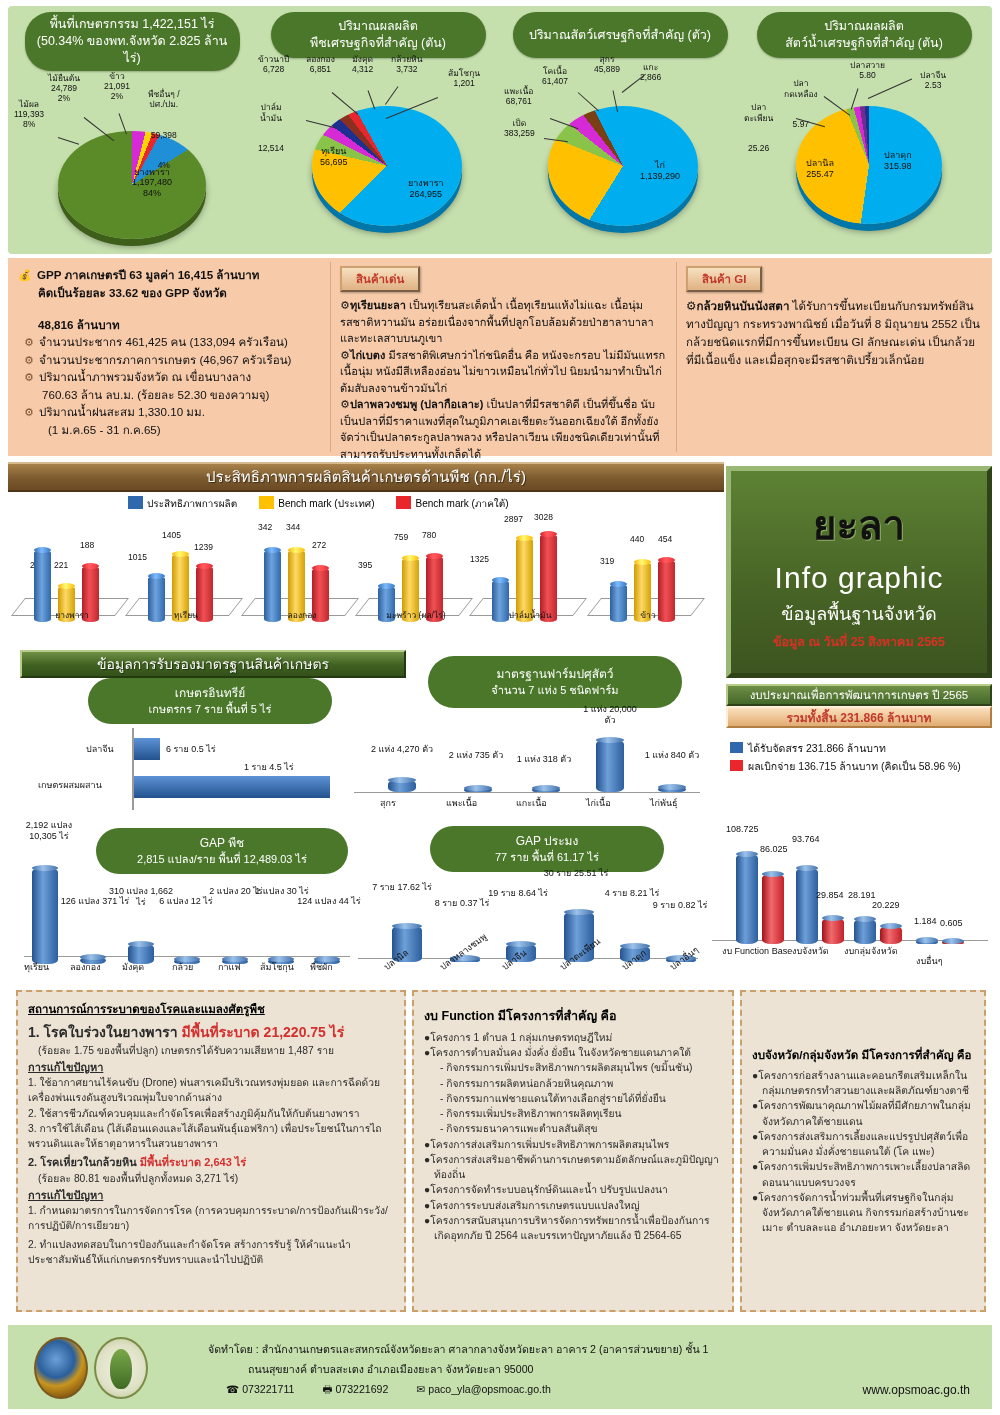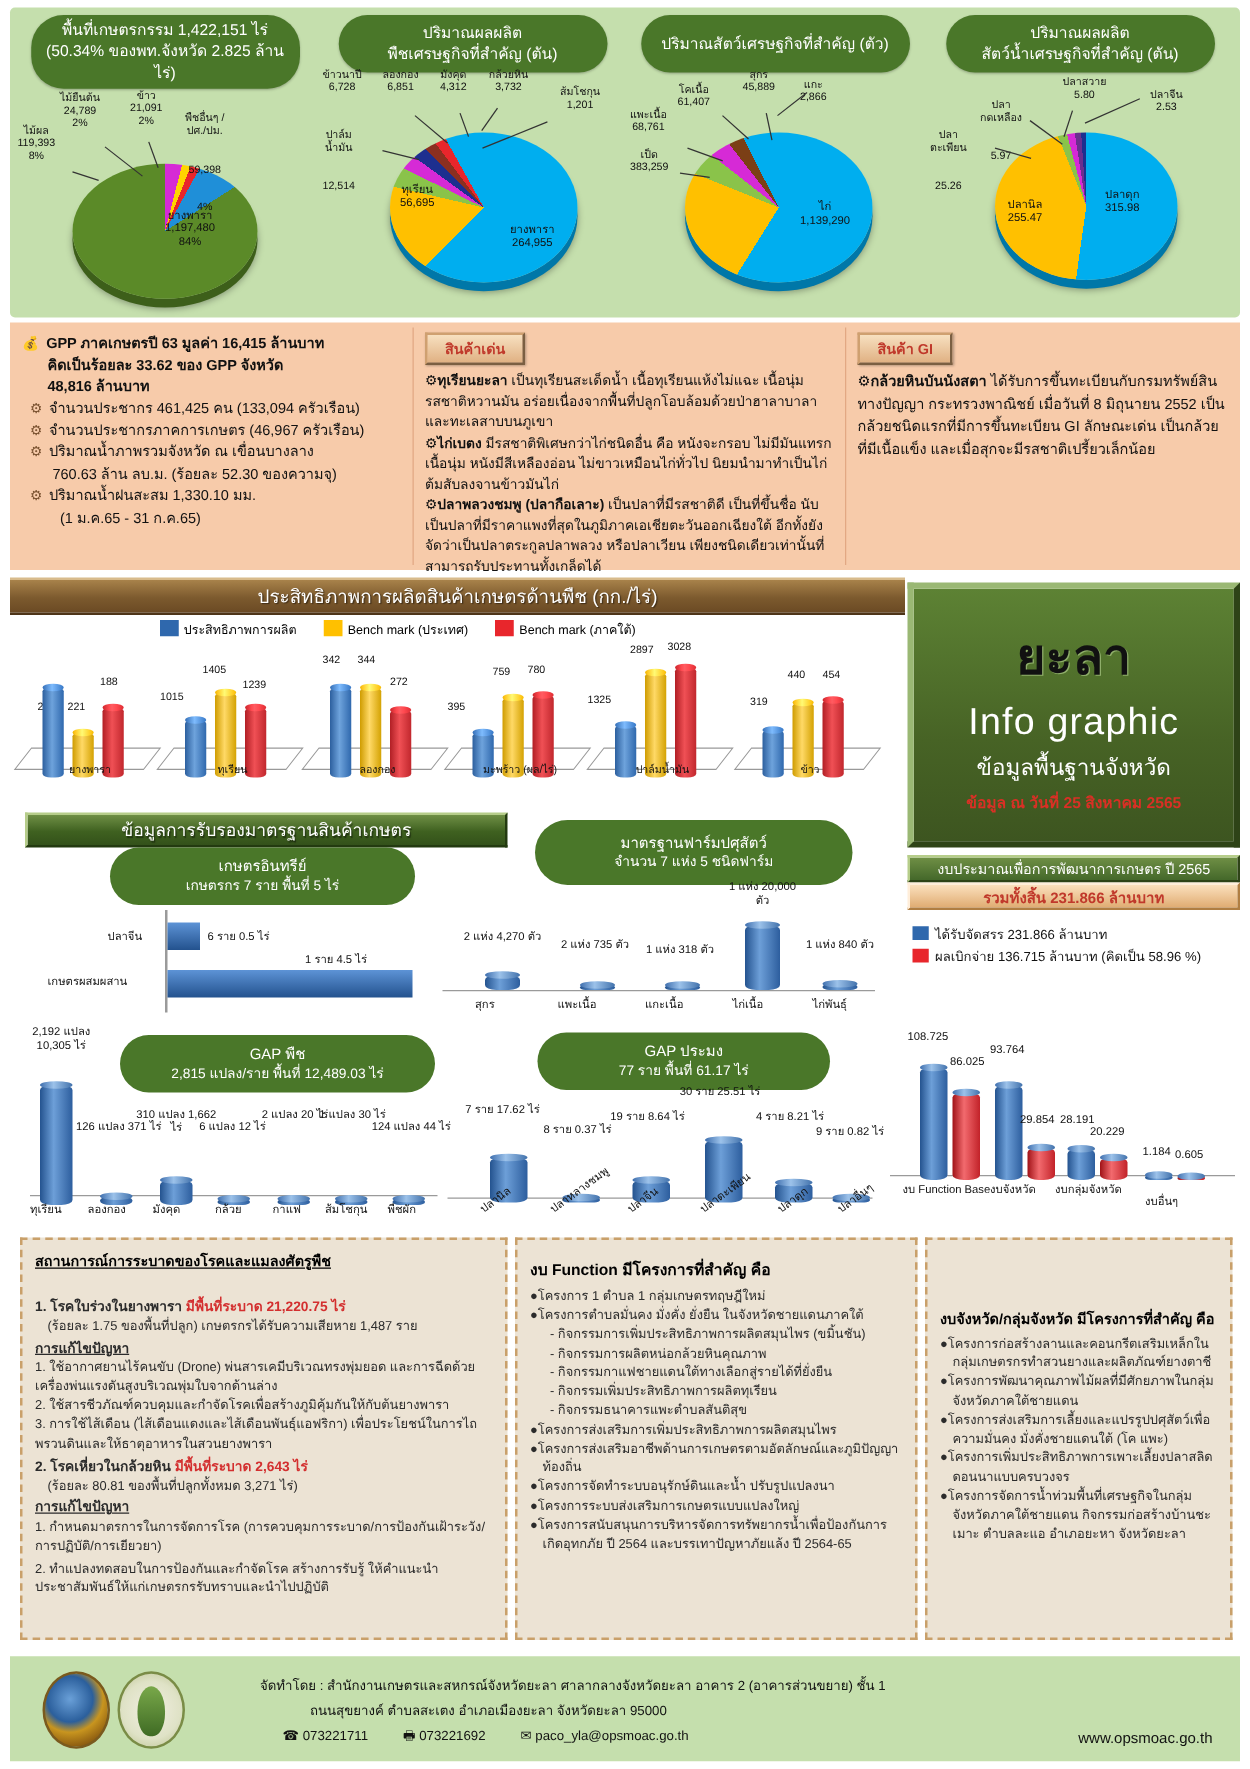--- a/index.html
+++ b/index.html
@@ -353,21 +353,21 @@
   <div class="mid-band">
     <div class="mid-sep" style="left:322px;"></div>
     <div class="mid-sep" style="left:668px;"></div>
 
     <div class="mid-col" style="left:0;width:322px;">
       <div class="gpp-line" style="padding-left:20px;text-indent:-20px;font-weight:bold;">
         <span class="bullet-icon">💰</span>
         <span>GPP ภาคเกษตรปี 63 มูลค่า 16,415 ล้านบาท</span>
       </div>
       <div class="gpp-line" style="padding-left:20px;font-weight:bold;">คิดเป็นร้อยละ 33.62 ของ GPP จังหวัด</div>
-      <div class="gpp-line" style="padding-left:20px;font-weight:bold;">48,816 ล้านบาท</div>
+      <div class="gpp-line" style="padding-left:20px;font-weight:bold;margin-top:15px;">48,816 ล้านบาท</div>
       <div class="gpp-line" style="padding-left:20px;text-indent:-14px;">
         <span class="bullet-icon">⚙</span>
         <span>จำนวนประชากร 461,425 คน (133,094 ครัวเรือน)</span>
       </div>
       <div class="gpp-line" style="padding-left:20px;text-indent:-14px;">
         <span class="bullet-icon">⚙</span>
         <span>จำนวนประชากรภาคการเกษตร (46,967 ครัวเรือน)</span>
       </div>
       <div class="gpp-line" style="padding-left:20px;text-indent:-14px;">
         <span class="bullet-icon">⚙</span>
@@ -625,21 +625,21 @@
     <div class="s-cyl" style="left:234px;bottom:36px;width:22px;height:3px;background:linear-gradient(90deg,#a01217,#f26a6e 42%,#c22229);"></div>
 
     <div class="tiny" style="position:absolute;left:14px;top:128px;width:64px;text-align:center;">งบ Function Base</div>
     <div class="tiny" style="position:absolute;left:84px;top:128px;">งบจังหวัด</div>
     <div class="tiny" style="position:absolute;left:136px;top:128px;">งบกลุ่มจังหวัด</div>
     <div class="tiny" style="position:absolute;left:208px;top:138px;">งบอื่นๆ</div>
   </div>
 
   <div class="dbox" style="left:16px;top:990px;width:390px;height:322px;">
     <h4>สถานการณ์การระบาดของโรคและแมลงศัตรูพืช</h4>
-    <p style="font-size:11px;font-weight:bold;margin-top:20px;">
+    <p style="font-size:14px;font-weight:bold;margin-top:4px;">
       <span>1. โรคใบร่วงในยางพารา </span><span class="red">มีพื้นที่ระบาด 21,220.75 ไร่</span>
     </p>
     <p style="padding-left:10px;">(ร้อยละ 1.75 ของพื้นที่ปลูก) เกษตรกรได้รับความเสียหาย 1,487 ราย</p>
     <p class="ul" style="font-size:11px;margin-top:1px;">การแก้ไขปัญหา</p>
     <p>1. ใช้อากาศยานไร้คนขับ (Drone) พ่นสารเคมีบริเวณทรงพุ่มยอด และการฉีดด้วยเครื่องพ่นแรงดันสูงบริเวณพุ่มใบจากด้านล่าง</p>
     <p>2. ใช้สารชีวภัณฑ์ควบคุมและกำจัดโรคเพื่อสร้างภูมิคุ้มกันให้กับต้นยางพารา</p>
     <p>3. การใช้ไส้เดือน (ไส้เดือนแดงและไส้เดือนพันธุ์แอฟริกา) เพื่อประโยชน์ในการไถพรวนดินและให้ธาตุอาหารในสวนยางพารา</p>
     <p style="font-size:11px;font-weight:bold;margin-top:3px;">
       <span>2. โรคเหี่ยวในกล้วยหิน </span><span class="red">มีพื้นที่ระบาด 2,643 ไร่</span>
     </p>

